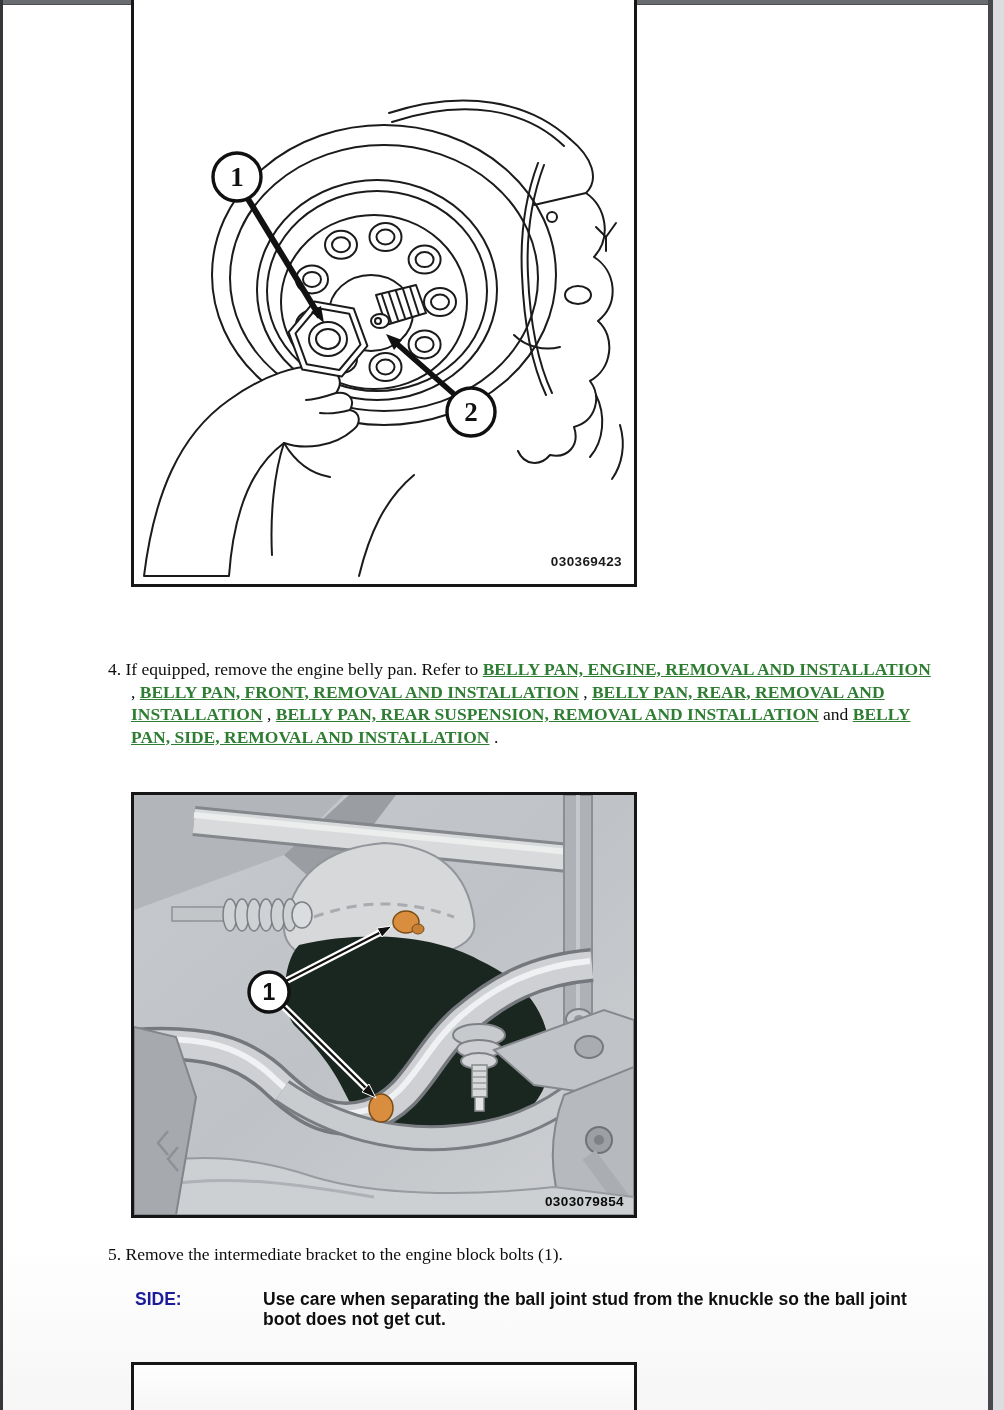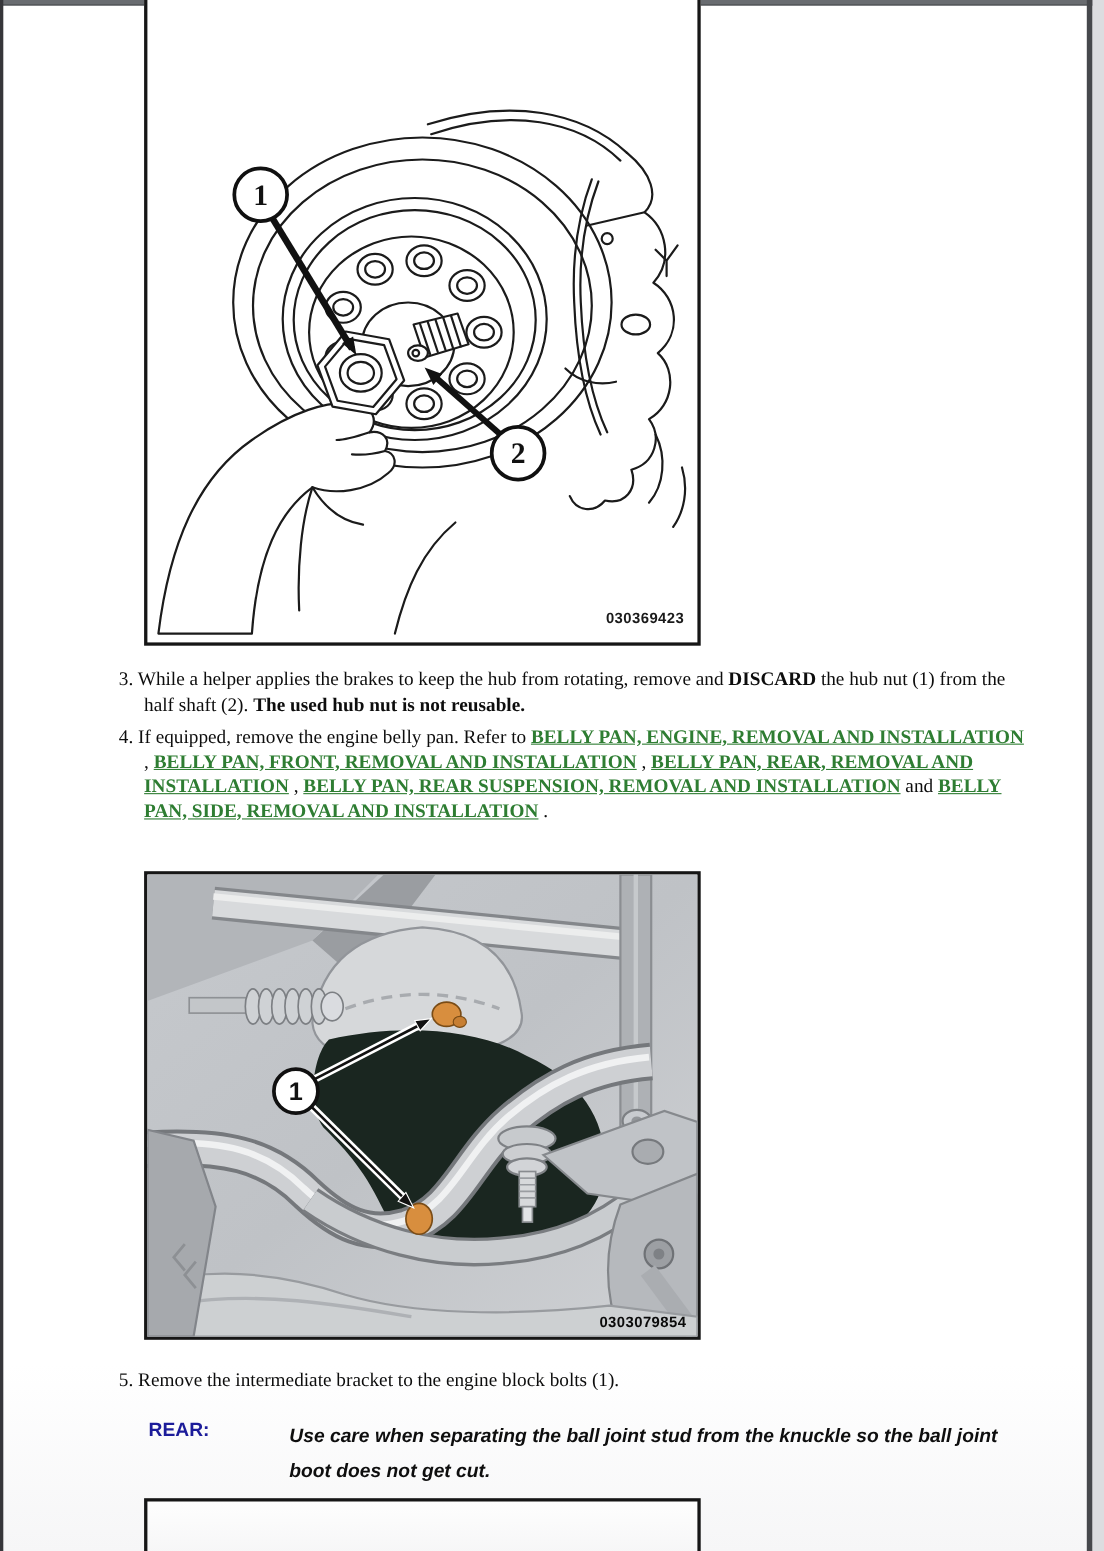--- a/index.html
+++ b/index.html
@@ -27,21 +27,21 @@
         padding-left:23px;text-indent:-23px;}
   .step3{top:606px;}
   .step4{top:658px;}
   .step5{top:1243px;}
   .b{font-weight:bold;}
   .lnk{color:#2e7d32;font-weight:bold;text-decoration:underline;cursor:pointer;text-align:right;}
 
   .note{position:absolute;left:135px;top:1289px;width:790px;
         font-family:"Liberation Sans",sans-serif;font-size:17.5px;font-weight:bold;}
   .note-label{position:absolute;left:0;top:0;color:#1c1c9a;}
-  .note-text{position:absolute;left:128px;top:0;width:658px;color:#0e0e0e;line-height:32px;display:block;font-style:italic;}
+  .note-text{position:absolute;left:128px;top:0;width:658px;color:#0e0e0e;line-height:20px;display:block;}
 
   
   .ln{fill:none;stroke:#1b1b1b;stroke-width:2;stroke-linecap:round;stroke-linejoin:round;}
   .lnw{fill:#ffffff;stroke:#1b1b1b;stroke-width:2;stroke-linejoin:round;}
   .callout-circle{fill:#ffffff;stroke:#101010;stroke-width:3.4;}
   .callout-digit{font-family:"Liberation Serif",serif;font-weight:bold;font-size:27px;fill:#111;text-anchor:middle;}
   .callout-digit2{font-family:"Liberation Sans",sans-serif;font-weight:bold;font-size:23px;fill:#111;text-anchor:middle;}
   .fignum{font-family:"Liberation Sans",sans-serif;font-weight:bold;font-size:13.5px;fill:#1a1a1a;text-anchor:end;letter-spacing:.4px;}
   .fignum2{fill:#0a0a0a;}
 </style>
@@ -144,24 +144,20 @@
       <g>
         <line x1="321" y1="400" x2="262" y2="348" stroke="#111" stroke-width="5.5"></line>
         <polygon points="252,339 268,345 260,355" fill="#111"></polygon>
         <circle class="callout-circle" cx="337" cy="417" r="24"></circle>
         <text class="callout-digit" x="337" y="426">2</text>
       </g>
       <text class="fignum" x="488" y="571">030369423</text>
     </svg>
   </div>
 
-  <p class="step step3">
-    <span>3.</span>
-    <span>While a helper applies the brakes to keep the hub from rotating, remove and </span><span class="b">DISCARD</span><span> the hub nut (1) from the half shaft (2). </span><span class="b">The used hub nut is not reusable.</span>
-  </p>
 
   <p class="step step4">
     <span>4.</span>
     <span>If equipped, remove the engine belly pan. Refer to </span><span class="lnk">BELLY PAN, ENGINE, REMOVAL AND INSTALLATION</span><span> , </span><span class="lnk">BELLY PAN, FRONT, REMOVAL AND INSTALLATION</span><span> , </span><span class="lnk">BELLY PAN, REAR, REMOVAL AND INSTALLATION</span><span> , </span><span class="lnk">BELLY PAN, REAR SUSPENSION, REMOVAL AND INSTALLATION</span><span> and </span><span class="lnk">BELLY PAN, SIDE, REMOVAL AND INSTALLATION</span><span> .</span>
   </p>
 
   <div class="figbox fig2">
     <svg viewBox="0 0 500 420">
       <defs>
         <linearGradient id="bgG" x1="0" y1="0" x2="1" y2="1">
@@ -254,19 +250,19 @@
       <text class="fignum fignum2" x="490" y="411">0303079854</text>
     </svg>
   </div>
 
   <p class="step step5">
     <span>5.</span>
     <span>Remove the intermediate bracket to the engine block bolts (1).</span>
   </p>
 
   <div class="note">
-    <span class="note-label">REAR:</span>
+    <span class="note-label">SIDE:</span>
     <span class="note-text">Use care when separating the ball joint stud from the knuckle so the ball joint boot does not get cut.</span>
   </div>
 
   <div class="figbox fig3"></div>
 
 </div>
 
 </body></html>

